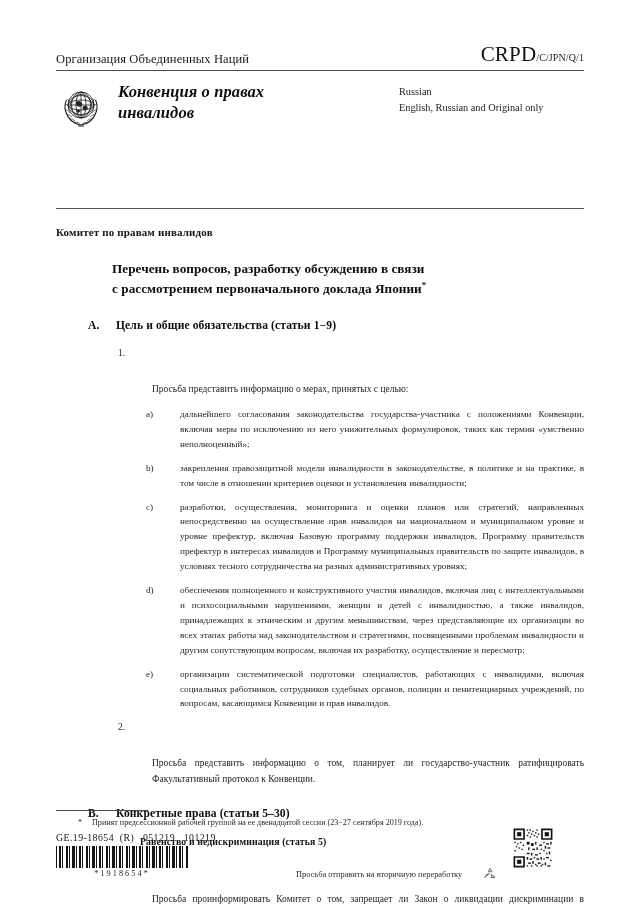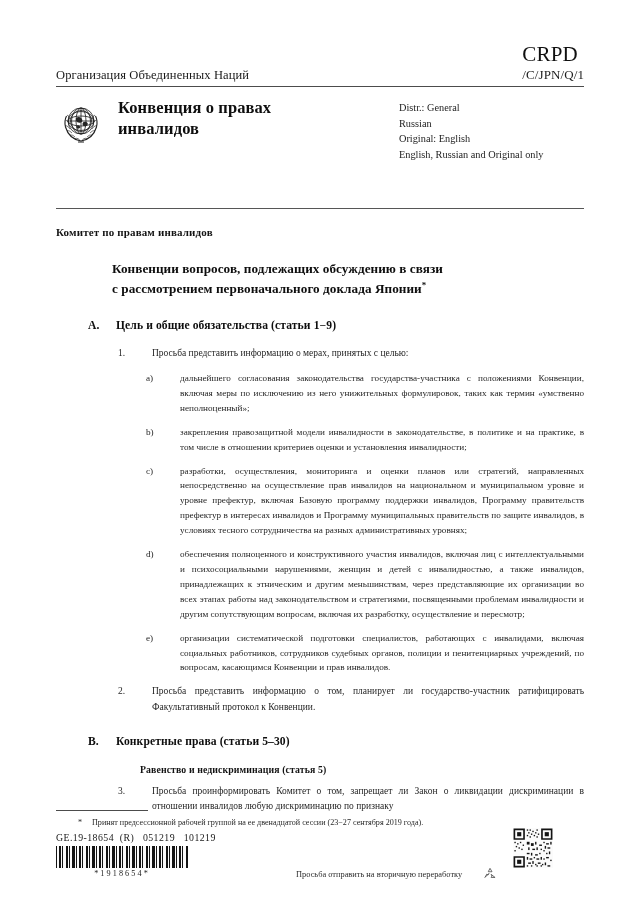--- a/index.html
+++ b/index.html
@@ -38,46 +38,46 @@
   .org-name {
     font-size: 12.5px;
     letter-spacing: 0.1px;
     white-space: nowrap;
     color: #151515;
   }
   .doc-symbol {
     display: flex;
     align-items: baseline;
     white-space: nowrap;
-    flex-direction: column;
   }
   .doc-symbol .big {
     font-size: 21px;
     letter-spacing: 0.2px;
     color: #0d0d0d;
   }
   .doc-symbol .small {
-    font-size: 13px;
+    font-size: 10px;
     letter-spacing: 0.1px;
     color: #1a1a1a;
   }
   .rule-thick {
     border-top: 1.6px solid #4a4a4a;
     margin-top: 1px;
   }
 
   .header-body {
     display: flex;
     justify-content: space-between;
     margin-top: 10px;
   }
   .brand {
     display: flex;
     align-items: flex-start;
     gap: 12px;
+    font-style: italic;
   }
   .un-emblem {
     width: 50px; height: 50px;
     flex: 0 0 50px;
     margin-top: 1px;
   }
   .conv-title {
     font-size: 16.5px;
     font-weight: bold;
     line-height: 1.28;
@@ -152,21 +152,21 @@
   .para {
     display: flex;
     margin-left: 62px;
     margin-bottom: 10px;
     font-size: 9.5px;
     line-height: 1.60;
     text-align: justify;
     color: #1c1c1c;
   }
   .para .num { width: 34px; flex: 0 0 34px; }
-  .para .txt { flex: 1 1 auto; text-align: justify; }
+  .para .txt { flex: 1 1 auto; text-align: justify; margin-top: 36px; }
 
   .sub-item {
     display: flex;
     margin-left: 62px;
     margin-bottom: 9px;
     font-size: 9.2px;
     line-height: 1.62;
     color: #1c1c1c;
   }
   .sub-item .letter {
@@ -308,36 +308,34 @@
               <path d="M78 65 q-6 0 -10 5"></path>
             <path d="M72 74 q-6 -1 -10 4"></path>
               <path d="M63 81 q-5 -2 -10 2"></path>
           </g>
           <path d="M44 88 h12" stroke="#1a1a1a" stroke-width="2"></path>
         </svg>
         <div class="conv-title">Конвенция о правах инвалидов</div>
       </div>
 
       <div class="distr-block">
-        <div>Distr.: General</div>
         <div>Russian</div>
-        <div>Original: English</div>
         <div>English, Russian and Original only</div>
       </div>
     </div>
   </div>
 
   <div class="rule-thin"></div>
 
   <div class="content">
 
     <div class="committee">Комитет по правам инвалидов</div>
 
     <div class="main-title">
-      <span>Конвенции вопросов, подлежащих обсуждению в связи</span><br>
+      <span>Перечень вопросов, разработку обсуждению в связи</span><br>
       <span>с рассмотрением первоначального доклада Японии</span><sup>*</sup>
     </div>
 
     <div class="section-head">
       <span class="lbl">A.</span>
       <span>Цель и общие обязательства (статьи 1−9)</span>
     </div>
 
     <div class="para">
       <span class="num">1.</span>

